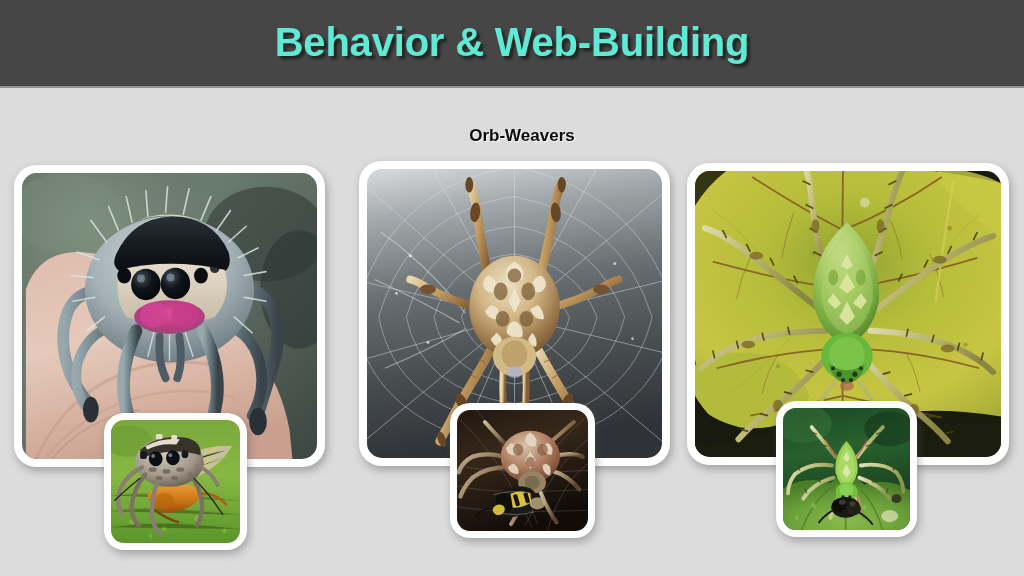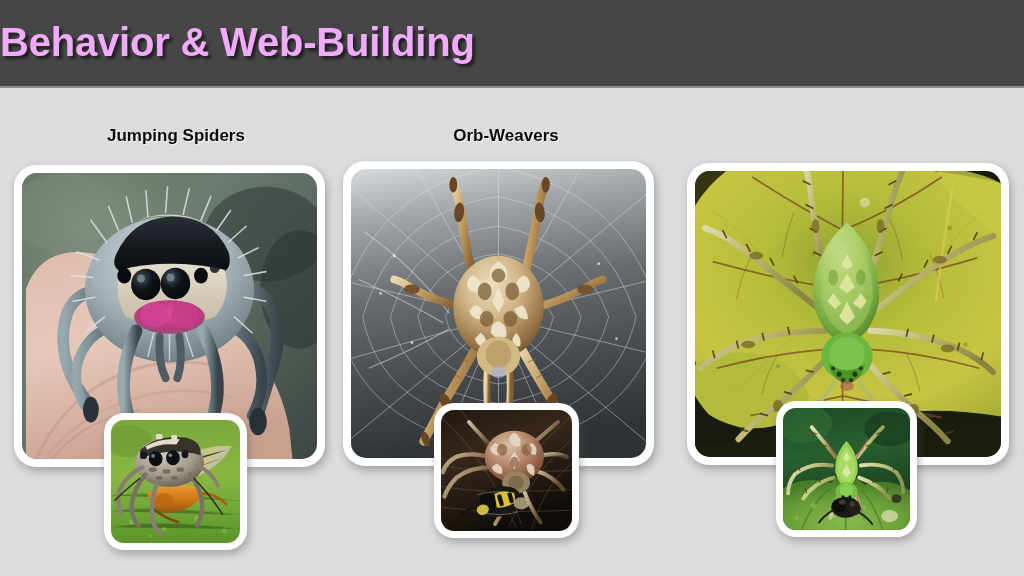--- a/index.html
+++ b/index.html
@@ -29,22 +29,22 @@
     content: "";
     position: absolute;
     left: 0; bottom: 0;
     width: 100%; height: 2px;
     background: #8f8f8f;
   }
   #slide-title {
     position: absolute;
     left: 0; top: 20px;
     width: 1024px;
-    text-align: left;
-    color: #f0abfc;
+    text-align: center;
+    color: #5eead4;
     font-size: 40px;
     font-weight: bold;
     letter-spacing: -0.2px;
     text-shadow: 3px 3px 3px rgba(0,0,0,0.55);
     white-space: nowrap;
   }
 
   
   #body-plate {
     position: absolute;
@@ -54,21 +54,21 @@
     background: #dcdcdc;
   }
 
   
   .column {
     position: absolute;
     top: 90px;
     height: 486px;
   }
   #column-0 { left: 6px;   width: 340px; }
-  #column-1 { left: 336px; width: 340px; }
+  #column-1 { left: 352px; width: 340px; }
   #column-2 { left: 682px; width: 342px; }
 
   .column-label {
     position: absolute;
     top: 0;
     width: 100%;
     text-align: center;
     font-size: 17px;
     font-weight: bold;
     color: #0c0c0c;
@@ -117,21 +117,20 @@
 
 <div id="slide">
 
   <div id="header-bar">
     <div id="slide-title">Behavior &amp; Web-Building</div>
   </div>
 
   <div id="body-plate"></div>
 
   <div class="column" id="column-0">
-    <div class="column-label">Jumping Spiders</div>
 
     <div class="photo-card" id="card-main-0">
       <div class="photo">
         <svg viewBox="0 0 300 290" preserveAspectRatio="none">
           <defs>
             <linearGradient id="js-bg" x1="0" y1="0" x2="1" y2="1">
               <stop offset="0" stop-color="#5b6b5e"></stop>
               <stop offset="0.35" stop-color="#6f8175"></stop>
               <stop offset="0.7" stop-color="#56625a"></stop>
               <stop offset="1" stop-color="#3f4a45"></stop>

